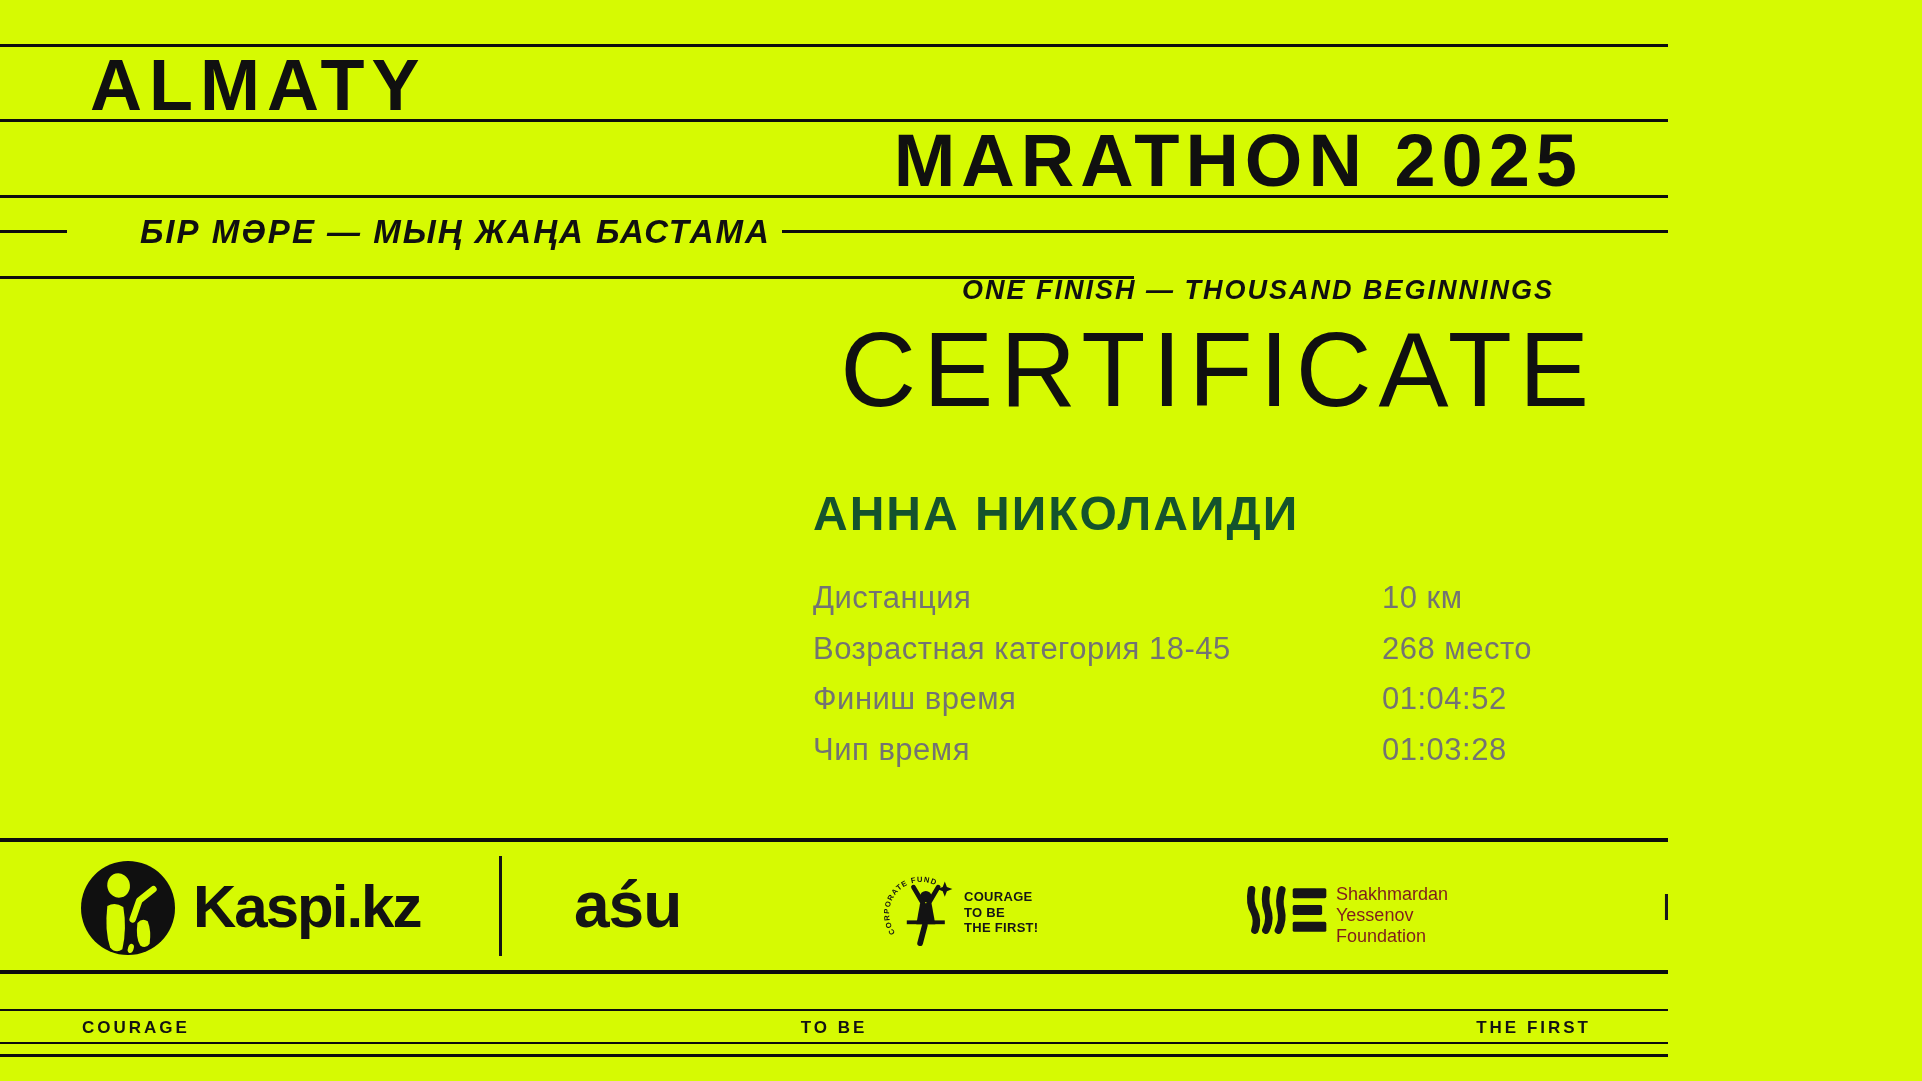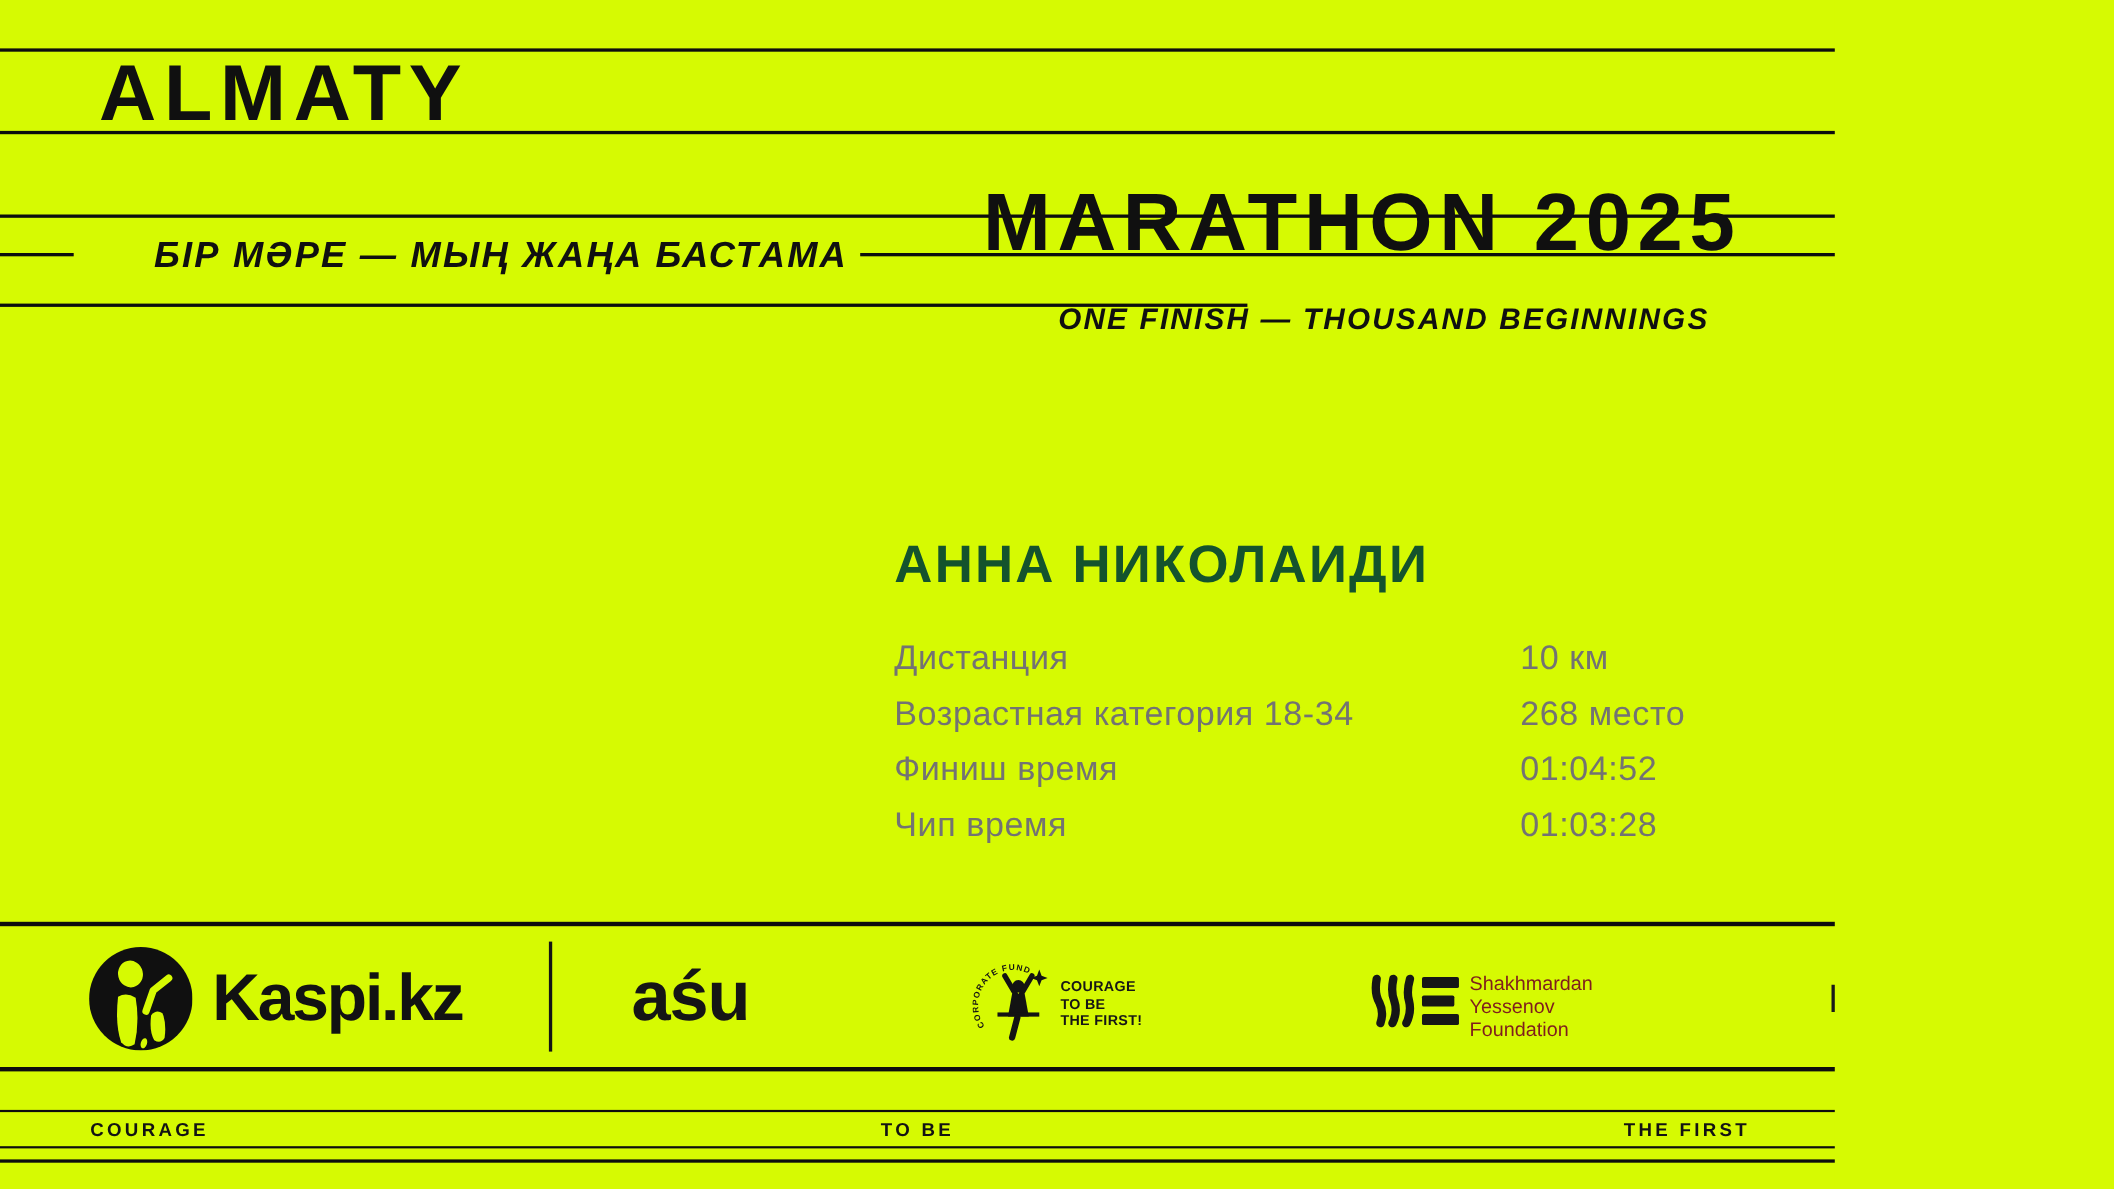--- a/index.html
+++ b/index.html
@@ -10,21 +10,21 @@
   .cert{
     position:relative;width:1668px;height:1081px;overflow:hidden;
     background:var(--bg);color:var(--ink);
     font-family:"Liberation Sans",sans-serif;
     -webkit-font-smoothing:antialiased;
   }
   .abs{position:absolute;}
   .hline{position:absolute;background:#0d0d0d;}
 
   .city{left:90px;top:48px;font-size:72px;font-weight:800;letter-spacing:7px;line-height:74px;white-space:nowrap;}
-  .event{right:85px;top:124px;font-size:74px;font-weight:800;letter-spacing:6px;line-height:74px;white-space:nowrap;margin-top:41px;}
+  .event{right:85px;top:124px;font-size:74px;font-weight:800;letter-spacing:6px;line-height:74px;white-space:nowrap;}
   .motto-kz{left:140px;top:211px;font-size:33px;font-style:italic;font-weight:600;letter-spacing:2px;line-height:42px;white-space:nowrap;}
   .motto-en{right:114px;top:260px;font-size:27px;font-style:italic;font-weight:600;letter-spacing:2px;line-height:36px;white-space:nowrap;margin-top:12px;}
   .doc-title{right:72px;top:320px;font-size:105px;font-weight:400;letter-spacing:7px;line-height:100px;white-space:nowrap;}
   .name{left:813px;top:489px;font-size:48px;font-weight:700;letter-spacing:2px;line-height:50px;white-space:nowrap;color:#14532d;}
 
   .results{left:813px;top:572px;width:760px;}
   .rrow{position:relative;height:50.5px;font-size:31px;font-weight:500;color:#737373;letter-spacing:0.5px;}
   .rrow .lbl{position:absolute;left:0;top:8px;white-space:nowrap;}
   .rrow .val{position:absolute;left:569px;top:8px;white-space:nowrap;}
 
@@ -56,30 +56,31 @@
   <div class="abs event">MARATHON 2025</div>
 
   <div class="hline" style="left:0;top:230px;width:67px;height:3px;"></div>
   <div class="abs motto-kz">БІР МӘРЕ — МЫҢ ЖАҢА БАСТАМА</div>
   <div class="hline" style="left:782px;top:230px;width:1140px;height:3px;"></div>
 
   <div class="hline" style="left:0;top:276px;width:1134px;height:3px;"></div>
   <div class="abs motto-en">ONE FINISH — THOUSAND BEGINNINGS</div>
   <div class="hline" style="left:1845px;top:276px;width:77px;height:3px;"></div>
 
+  <div class="abs doc-title">CERTIFICATE</div>
 
   <div class="abs name">АННА НИКОЛАИДИ</div>
 
   <div class="abs results">
     <div class="rrow">
       <span class="lbl">Дистанция</span>
       <span class="val">10 км</span>
     </div>
     <div class="rrow">
-      <span class="lbl">Возрастная категория 18-34</span>
+      <span class="lbl">Возрастная категория 18-45</span>
       <span class="val">268 место</span>
     </div>
     <div class="rrow">
       <span class="lbl">Финиш время</span>
       <span class="val">01:04:52</span>
     </div>
     <div class="rrow">
       <span class="lbl">Чип время</span>
       <span class="val">01:03:28</span>
     </div>

